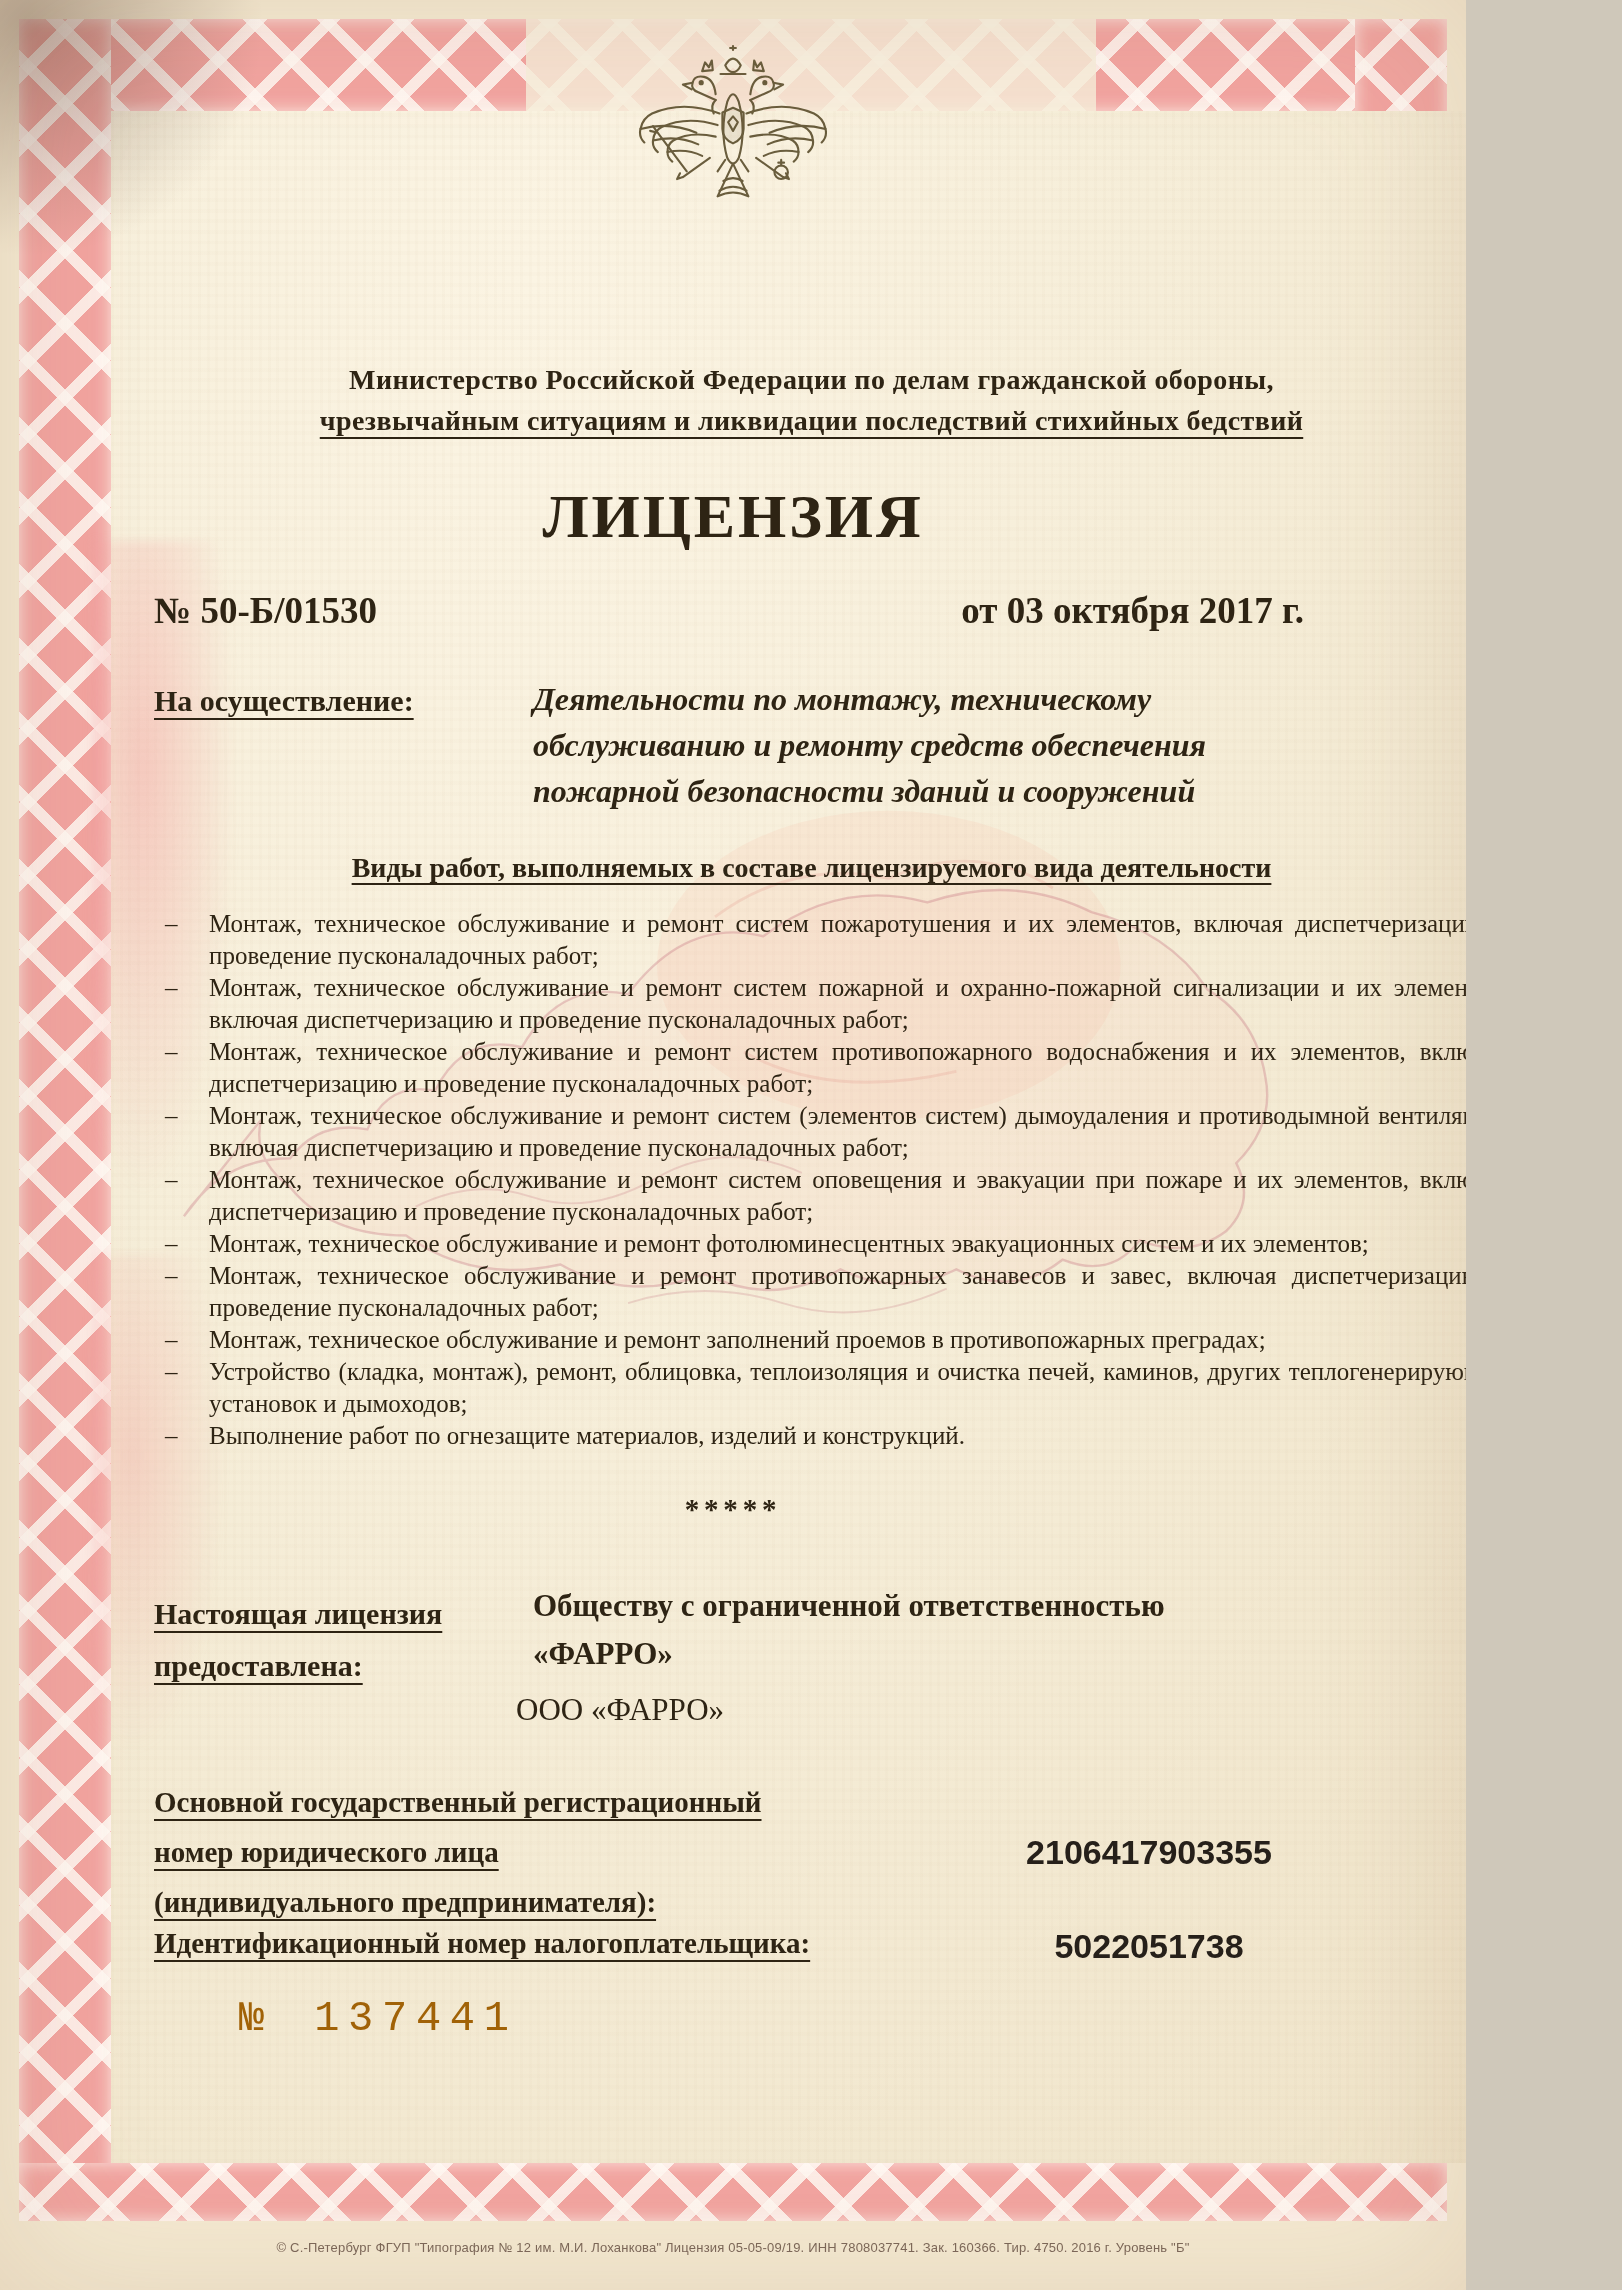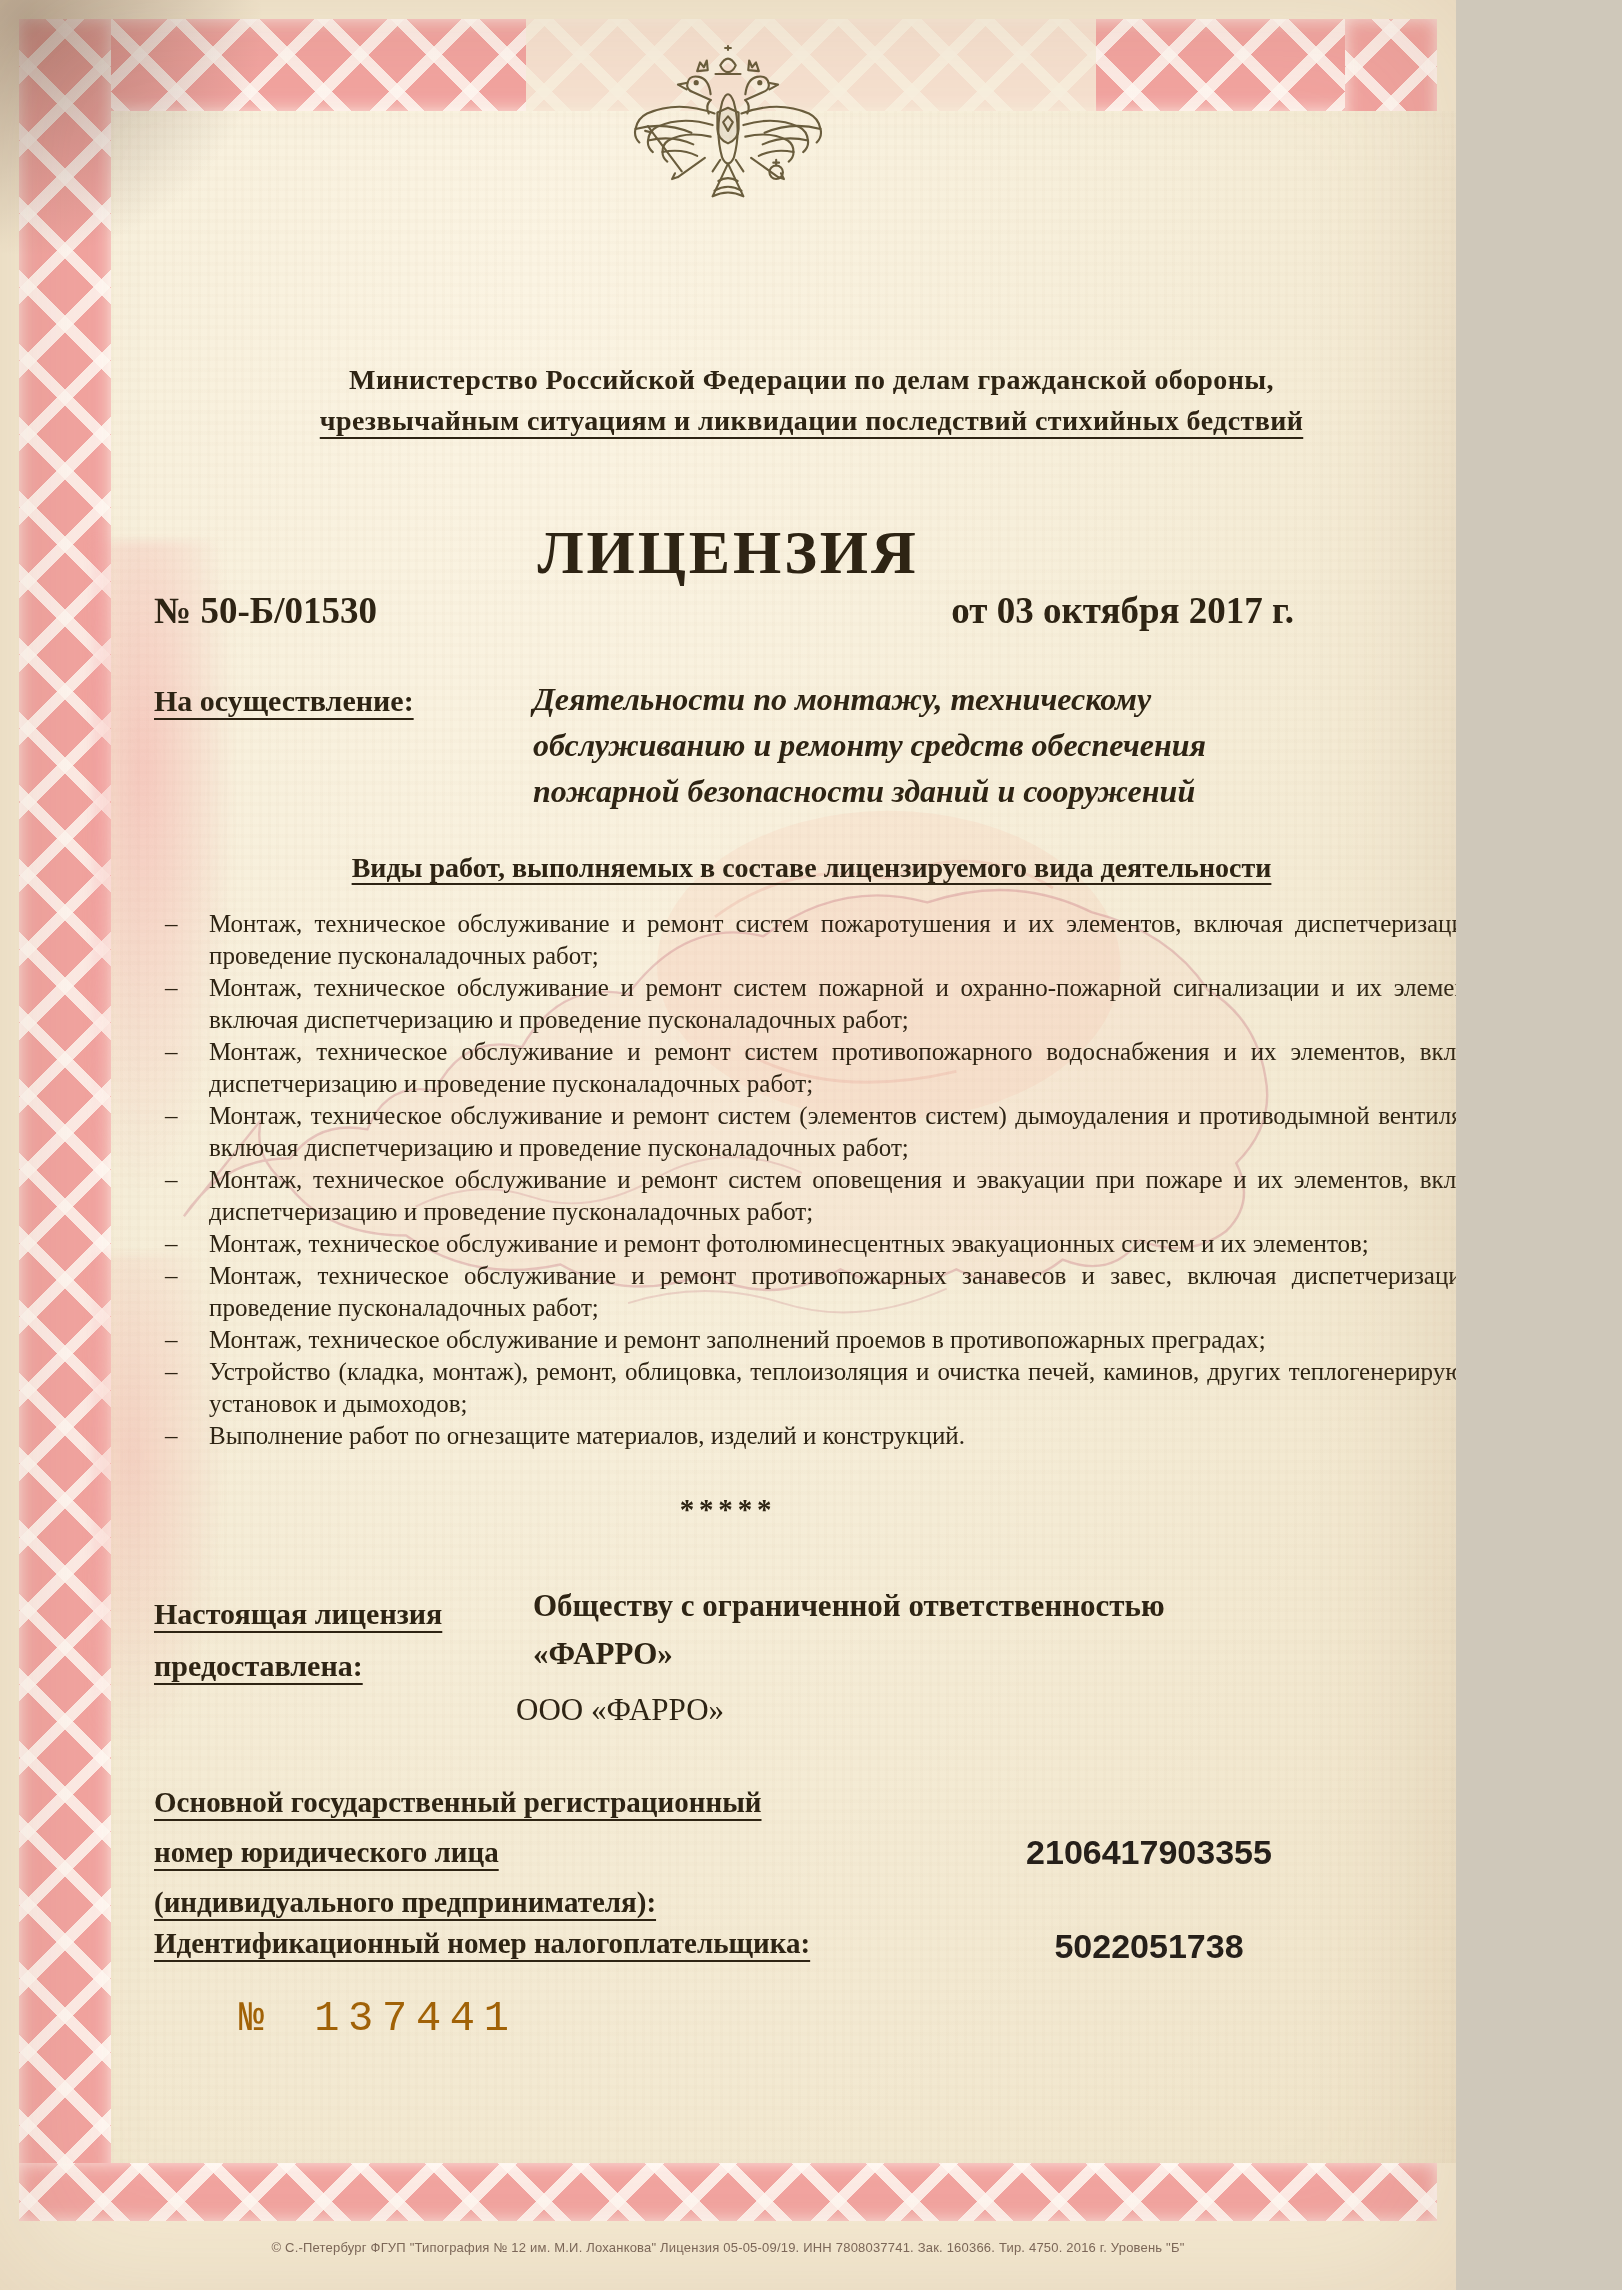--- a/index.html
+++ b/index.html
@@ -1,18 +1,18 @@
 <!DOCTYPE html>
 <html lang="ru"><head>
 <meta charset="utf-8">
 <style>
   html,body { margin:0; padding:0; background:#cfc8ba; }
   .page {
     position:relative; width:1456px; height:2290px; overflow:hidden;
-    background:#f5ead2; font-family:"Liberation Serif", serif; color:#2e2414;
+    background:#f5ead2; font-family:"Liberation Serif", serif; color:#2e2414;padding-left:10px;
   }
   
   .band {
     position:absolute; background-color:#f2a4a0;
     background-image:
       repeating-linear-gradient(45deg, rgba(255,248,242,0) 0 15.4px, rgba(255,248,242,.85) 15.4px 27px, rgba(255,248,242,0) 27px 52px),
       repeating-linear-gradient(-45deg, rgba(255,248,242,0) 0 15.4px, rgba(255,248,242,.85) 15.4px 27px, rgba(255,248,242,0) 27px 52px);
     box-shadow: inset 0 0 17.4px rgba(255,250,244,.8);
   }
   .band-top    { top:19.3px;  left:19.3px;  right:19.3px; height:92px; }
@@ -43,21 +43,21 @@
     box-shadow: inset 0 0 145px rgba(150,110,80,.18); }
   .map-wm { position:absolute; top:801px; left:126px; width:1371px; height:676px; pointer-events:none; }
   
   .coat { position:absolute; top:44px; left:50%; transform:translateX(-50%);
     width:212px; height:193px; opacity:.92; }
   
   .ministry { position:absolute; top:359px; left:126px; width:1371px; text-align:center;
     font-weight:bold; font-size:28px; line-height:41px; letter-spacing:0.4px; }
   .ministry .u { text-decoration:underline; text-underline-offset:6.8px; text-decoration-thickness:1.9px; }
   .doc-title { position:absolute; top:481px; left:0; width:100%; text-align:center;
-    font-size:62px; font-weight:bold; letter-spacing:2.9px;margin-top:36px; }
+    font-size:62px; font-weight:bold; letter-spacing:2.9px; }
   .meta-row { position:absolute; top:589px; left:154px; right:162px; display:flex;
     justify-content:space-between; font-size:37px; font-weight:bold; }
   .purpose-label { position:absolute; top:684px; left:154px; font-size:30px; font-weight:bold;
     text-decoration:underline; text-underline-offset:6.8px; text-decoration-thickness:1.9px; }
   .purpose-text { position:absolute; top:676px; left:533px; width:772px;
     font-size:32px; font-weight:bold; font-style:italic; line-height:46px; }
   .works-heading { position:absolute; top:852px; left:126px; width:1371px; text-align:center;
     font-size:28px; font-weight:bold; text-decoration:underline; text-underline-offset:5.8px;
     text-decoration-thickness:1.9px; }
   .works-list { position:absolute; top:896px; left:153px; width:1344px; margin:12px; padding:0;

